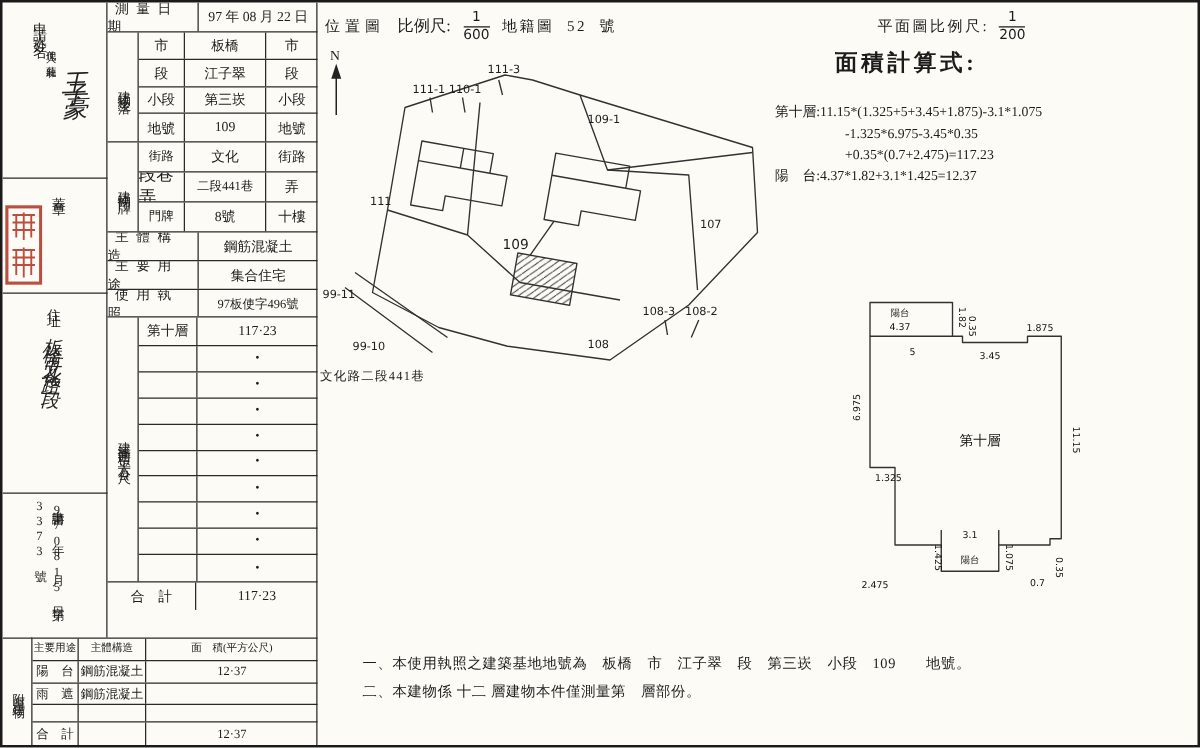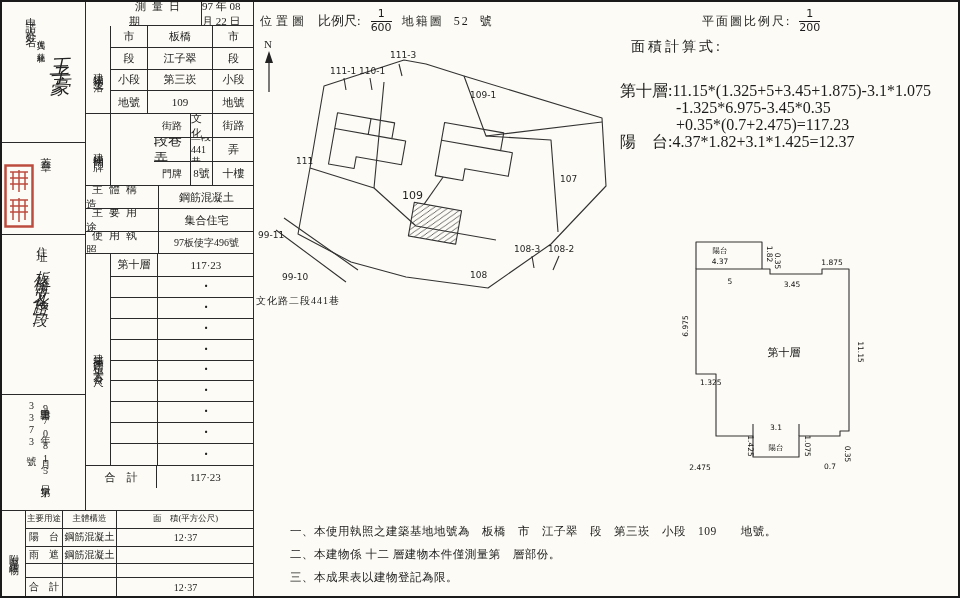--- a/index.html
+++ b/index.html
@@ -15,21 +15,21 @@
   .annexlbl{position:absolute;left:0;top:508px;width:24px;height:86px;border-right:1px solid var(--ink);border-top:1px solid var(--ink);display:flex;align-items:center;justify-content:center;}
   .annex{position:absolute;left:24px;top:508px;width:228px;height:86px;border-top:1px solid var(--ink);display:flex;flex-direction:column;}
   .vtext{writing-mode:vertical-rl;text-orientation:upright;}
   .hline{position:absolute;left:0;width:84px;border-top:1px solid var(--ink);}
   .trow{display:flex;border-bottom:1px solid var(--ink);}
   .trow:last-child{border-bottom:none;}
   .trow>*+*{border-left:1px solid var(--ink);}
   .cell{display:flex;align-items:center;justify-content:center;font-size:11px;overflow:hidden;}
   .fx{flex:1;}
   .w36{width:36px;} .w42{width:42px;} .w46{width:46px;} .w54{width:54px;} .w70{width:70px;} .w72{width:72px;}
-  .h18{height:18px;} .h14{height:14px;} .h21{height:21px;} .h22{height:22px;} .h23{height:23px;} .h24{height:24px;margin-left:43px;}
+  .h18{height:18px;} .h14{height:14px;} .h21{height:21px;} .h22{height:22px;} .h23{height:23px;} .h24{height:24px;}
   .sec{display:flex;border-bottom:1px solid var(--ink);}
   .sec>.vlab{width:24px;display:flex;align-items:center;justify-content:center;
              writing-mode:vertical-rl;text-orientation:upright;font-size:10.5px;letter-spacing:3px;}
   .sec>.stack{flex:1;display:flex;flex-direction:column;border-left:1px solid var(--ink);}
   .spread{letter-spacing:6px;text-indent:6px;}
   .dotcell{font-size:14px;font-weight:bold;}
   .arealbl{font-size:10px;letter-spacing:2px;}
   .hand{font-family:"DejaVu Serif",serif;font-style:italic;color:#222;}
   
   .applbl{position:absolute;left:4px;top:6px;width:32px;height:56px;font-size:11px;line-height:14px;letter-spacing:5px;}
@@ -49,22 +49,22 @@
   .lab11{font-size:13px;} .lab12{font-size:12px;letter-spacing:2px;}
   .frac{display:inline-flex;flex-direction:column;align-items:center;font-size:11px;line-height:1.1;font-family:"DejaVu Sans",sans-serif;}
   .frac .top{border-bottom:1px solid #1c1c1c;padding:0 7px;}
   .mapsvg{position:absolute;left:254px;top:34px;}
   .ln path,.ln line{fill:none;stroke:#323232;stroke-width:1.1;stroke-linejoin:round;}
   .mt{font-size:9px;fill:#1e1e1e;font-family:"DejaVu Sans",sans-serif;}
   .mt-big{font-size:11px;}
   .roadlbl{font-size:10px;letter-spacing:1px;font-family:"Liberation Serif",serif;}
   
   .planhead{position:absolute;left:700px;top:6px;height:26px;display:flex;align-items:center;gap:8px;}
-  .calctitle{position:absolute;left:629px;top:36px;font-size:14px;font-weight:normal;letter-spacing:3px;}
-  .calc{position:absolute;left:618px;top:80px;width:336px;font-size:16px;line-height:17px;font-family:"Liberation Serif",serif;}
+  .calctitle{position:absolute;left:666px;top:36px;font-size:18px;font-weight:bold;letter-spacing:3px;}
+  .calc{position:absolute;left:618px;top:80px;width:336px;font-size:11px;line-height:17px;font-family:"Liberation Serif",serif;}
   .calc .ind{padding-left:56px;}
   .plansvg{position:absolute;left:622px;top:224px;}
   .pt{font-size:7.5px;fill:#111;font-family:"DejaVu Sans",sans-serif;}
   .pt-big{font-size:11px;font-family:"Liberation Serif",serif;}
   
   .notes{position:absolute;left:288px;top:518px;width:664px;font-size:11.5px;letter-spacing:0.5px;}
   .notes>div{line-height:23px;white-space:nowrap;}
 </style>
 </head>
 <body>
@@ -343,16 +343,15 @@
       <text transform="rotate(90 181 220)" x="181" y="220" text-anchor="middle">1.075</text>
       <text x="206" y="243" text-anchor="middle">0.7</text>
       <text transform="rotate(90 221 228)" x="221" y="228" text-anchor="middle">0.35</text>
       <text x="76" y="244" text-anchor="middle">2.475</text>
     </g>
   </svg>
 
   <div class="notes">
     <div>一、本使用執照之建築基地地號為　板橋　市　江子翠　段　第三崁　小段　109　　地號。</div>
     <div>二、本建物係 十二 層建物本件僅測量第　層部份。</div>
-    <div>三、本成果表以建物登記為限。</div>
   </div>
 
 </div>
 
 </body></html>

